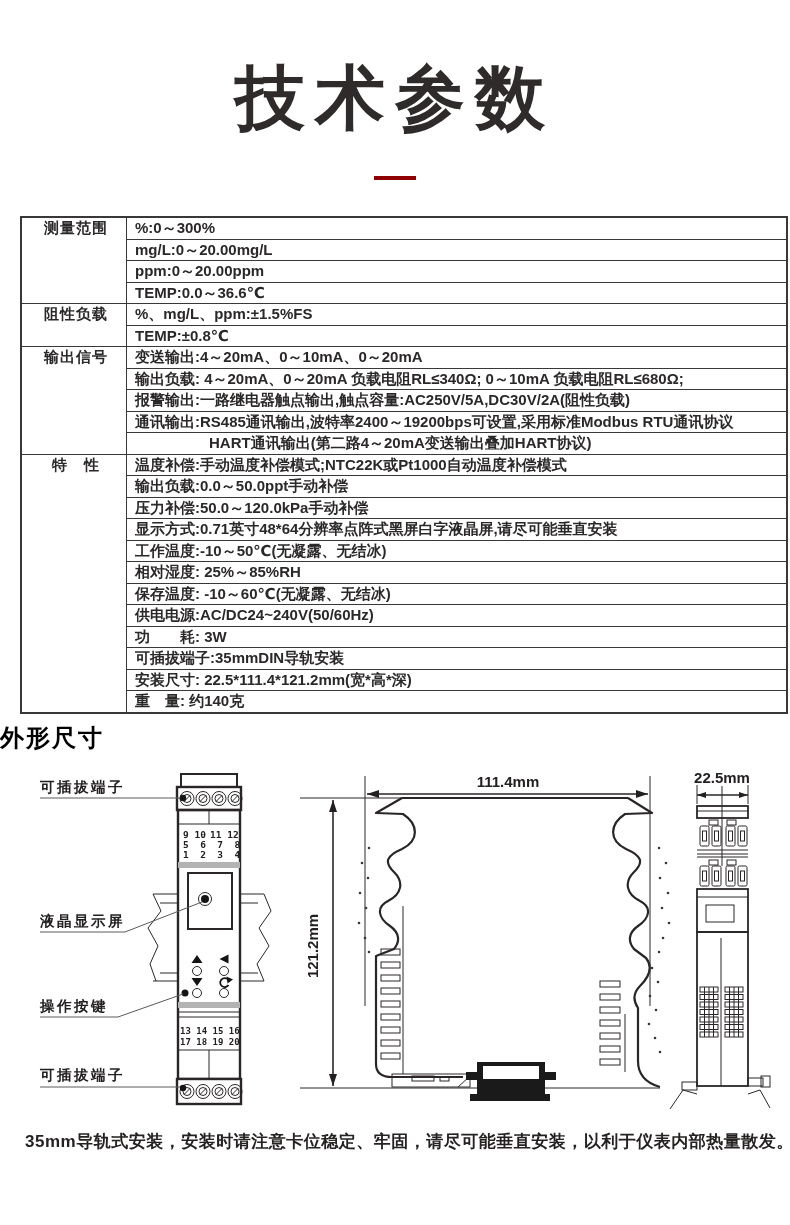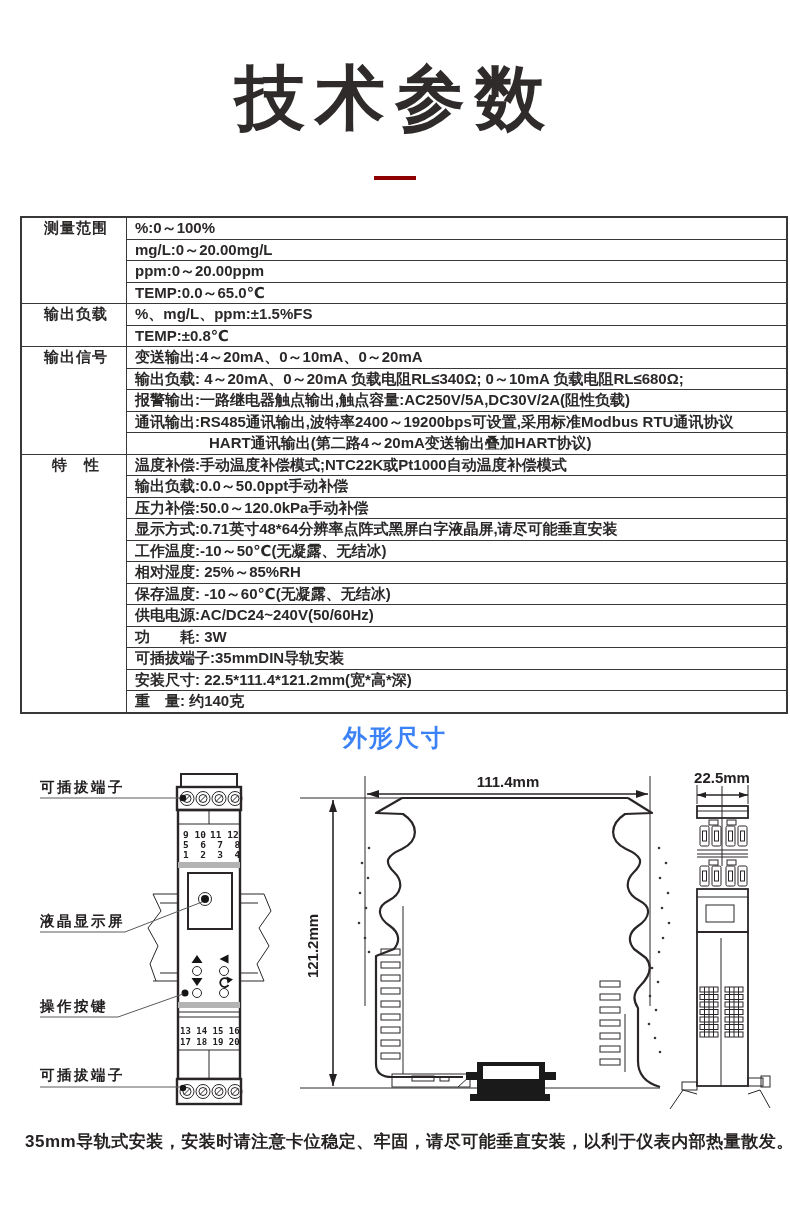--- a/index.html
+++ b/index.html
@@ -27,22 +27,22 @@
     height:20.5px;padding:0 4px 0 8px;color:#2b2828;
     white-space:nowrap;overflow:hidden;
   }
   td.cat{
     width:92px;text-align:center;vertical-align:top;
     padding:1px 2px 0 2px;letter-spacing:1px;
   }
   td.val.indent{padding-left:82px;margin-left:34px;}
   
   .outline-heading{
-    margin:8px 0 0 0;text-align:center;
-    font-size:24px;font-weight:600;color:#3b82f6;letter-spacing:2px;
+    margin:8px 0 0 0;
+    font-size:24px;font-weight:600;color:#000000;letter-spacing:2px;
   }
   .drawing{display:block;margin-top:2px;}
   .drawing text{fill:#242021;}
   .callout-label{font-size:14.5px;font-weight:700;letter-spacing:2.5px;}
   .dim-label{font-size:15px;font-weight:600;}
   .mono{font-family:"DejaVu Sans Mono","Liberation Mono",monospace;white-space:pre;font-weight:700;}
   .ol{stroke:#2a2627;fill:none;}
   .thin{stroke:#2a2627;stroke-width:1;fill:none;}
   .leader{stroke:#5a5a5a;stroke-width:1;fill:none;}
   
@@ -56,34 +56,34 @@
 <body>
 
 <h1 class="title">技术参数</h1>
 <div class="title-divider"></div>
 
 <div class="spec-wrap">
 <table class="spec">
 <tbody>
   <tr>
           <td class="cat" rowspan="4">测量范围</td>
-      <td class="val">%:0～100%</td>
+      <td class="val">%:0～300%</td>
         </tr>
   <tr>
           <td class="val">mg/L:0～20.00mg/L</td>
         </tr>
   <tr>
           <td class="val">ppm:0～20.00ppm</td>
         </tr>
   <tr>
-          <td class="val">TEMP:0.0～65.0℃</td>
-        </tr>
-
-  <tr>
-          <td class="cat" rowspan="2">输出负载</td>
+          <td class="val">TEMP:0.0～36.6℃</td>
+        </tr>
+
+  <tr>
+          <td class="cat" rowspan="2">阻性负载</td>
       <td class="val">%、mg/L、ppm:±1.5%FS</td>
         </tr>
   <tr>
           <td class="val">TEMP:±0.8℃</td>
         </tr>
 
   <tr>
           <td class="cat" rowspan="5">输出信号</td>
       <td class="val">变送输出:4～20mA、0～10mA、0～20mA</td>
         </tr>

